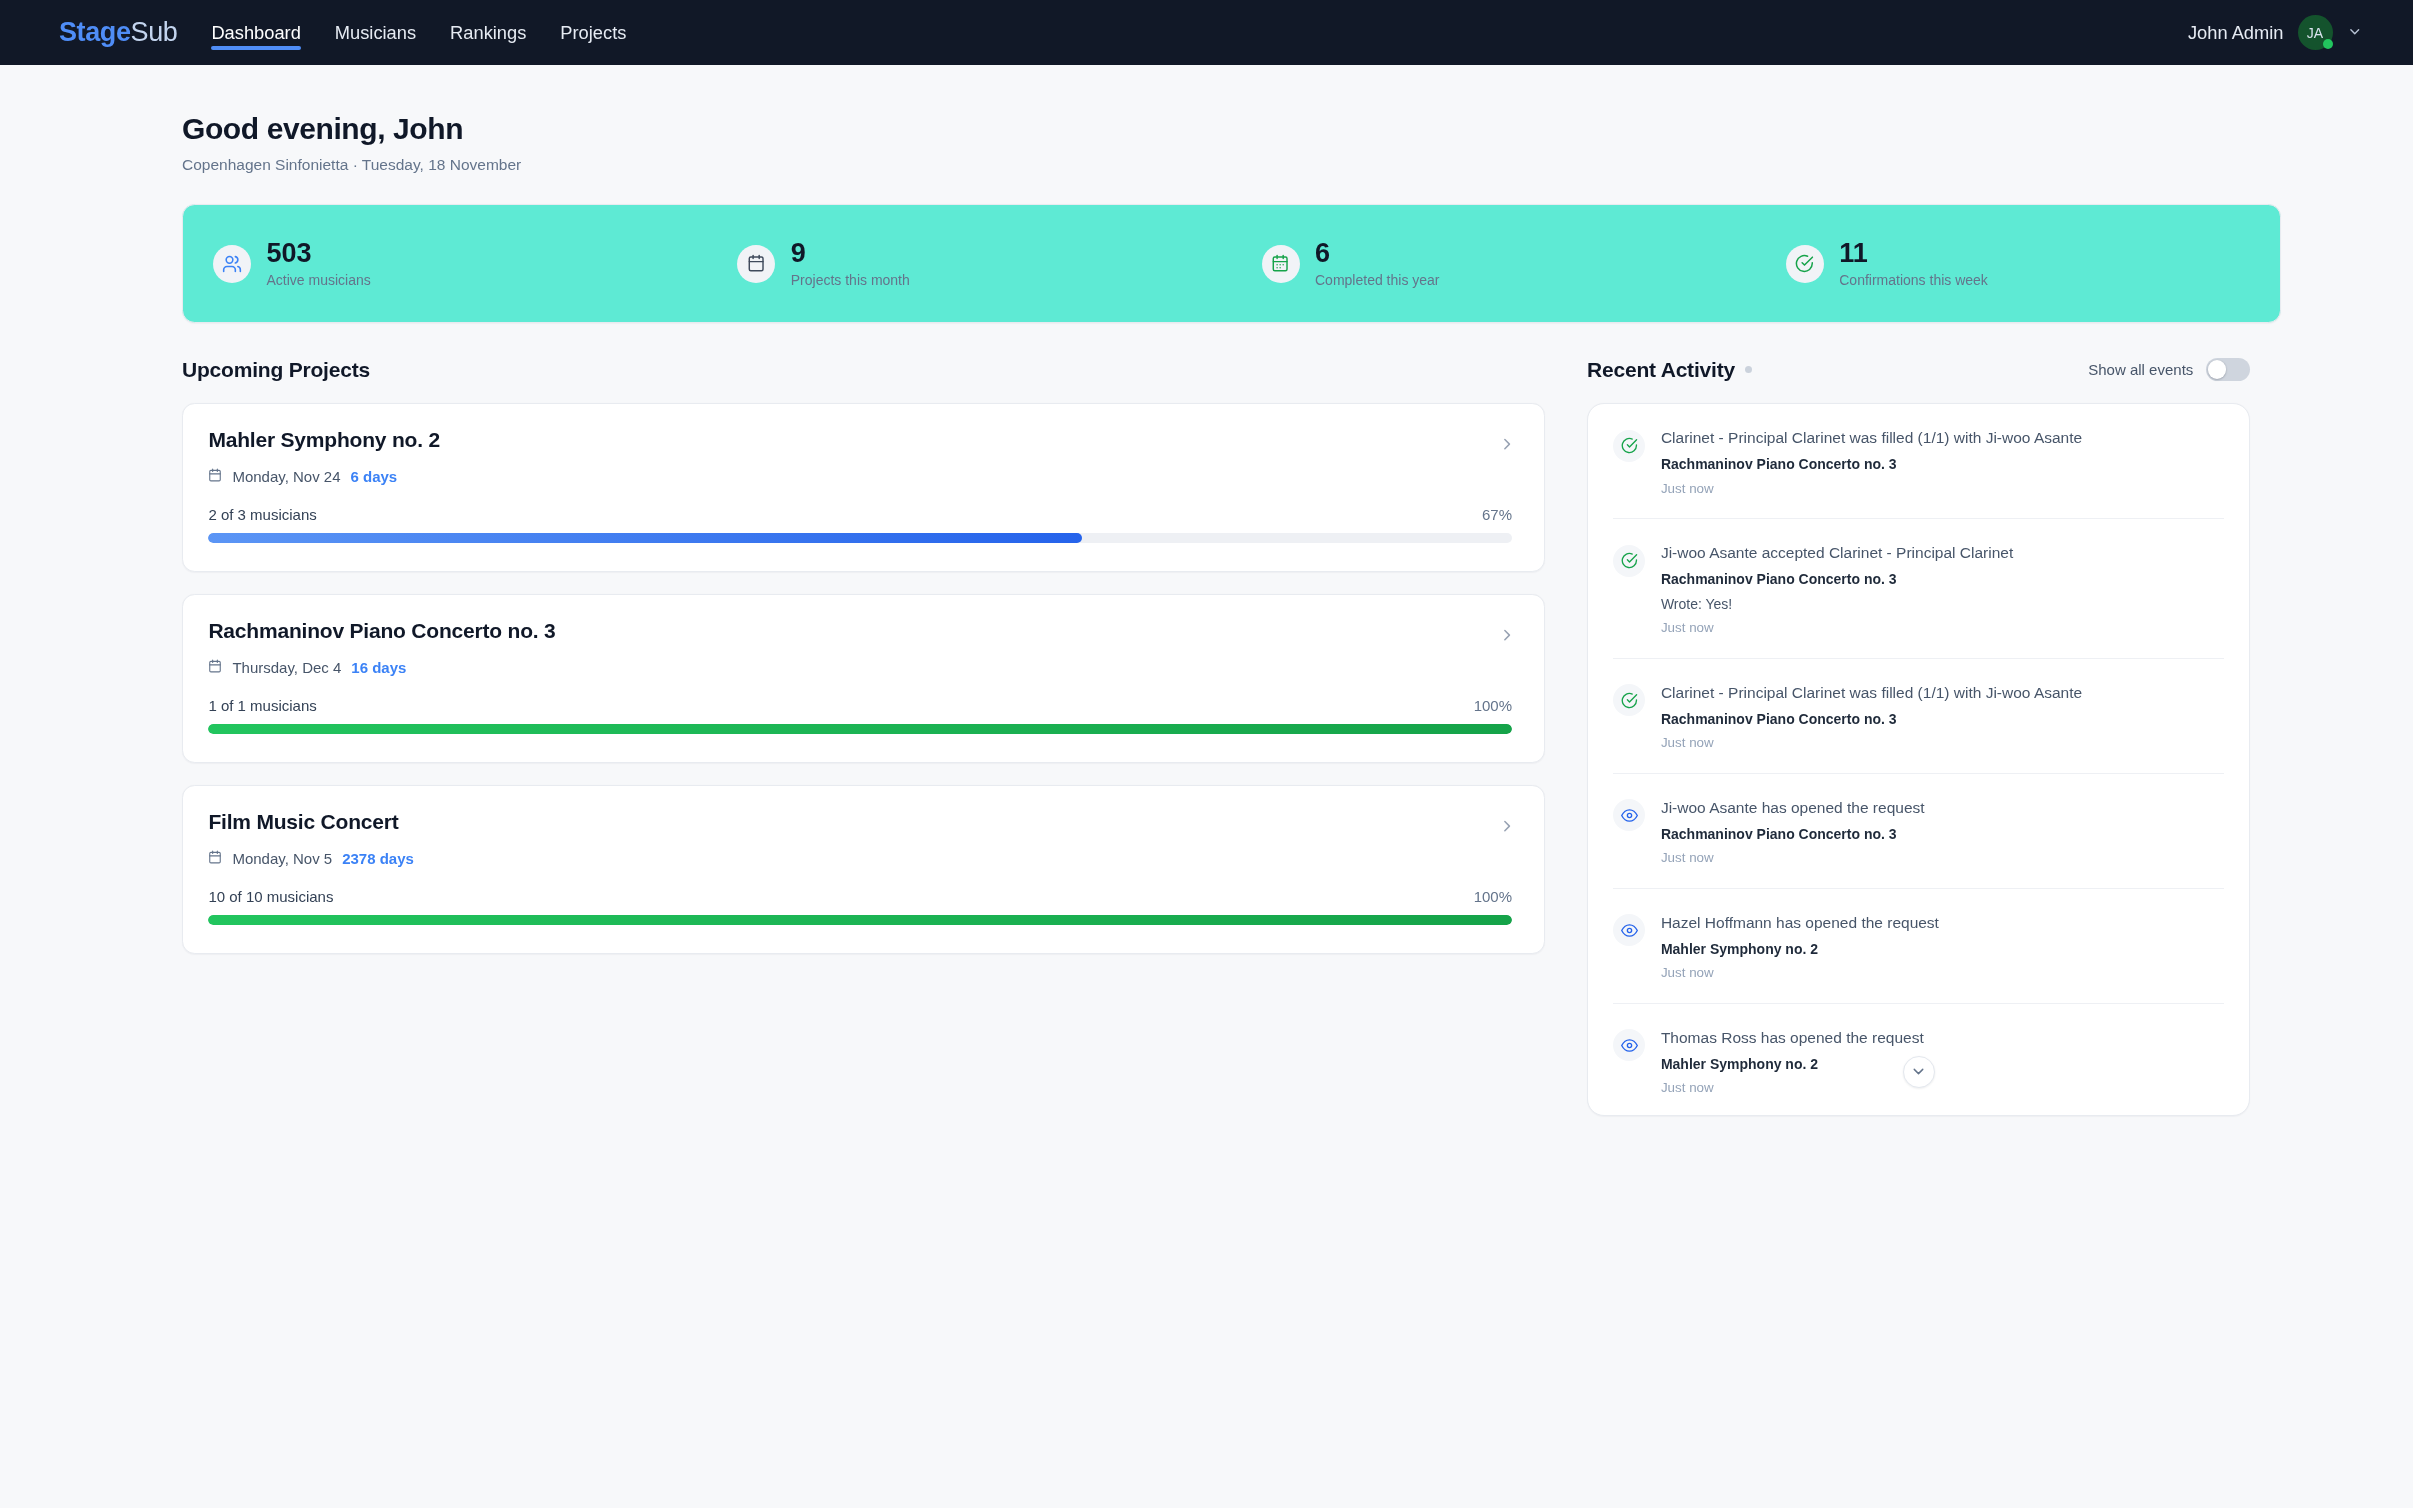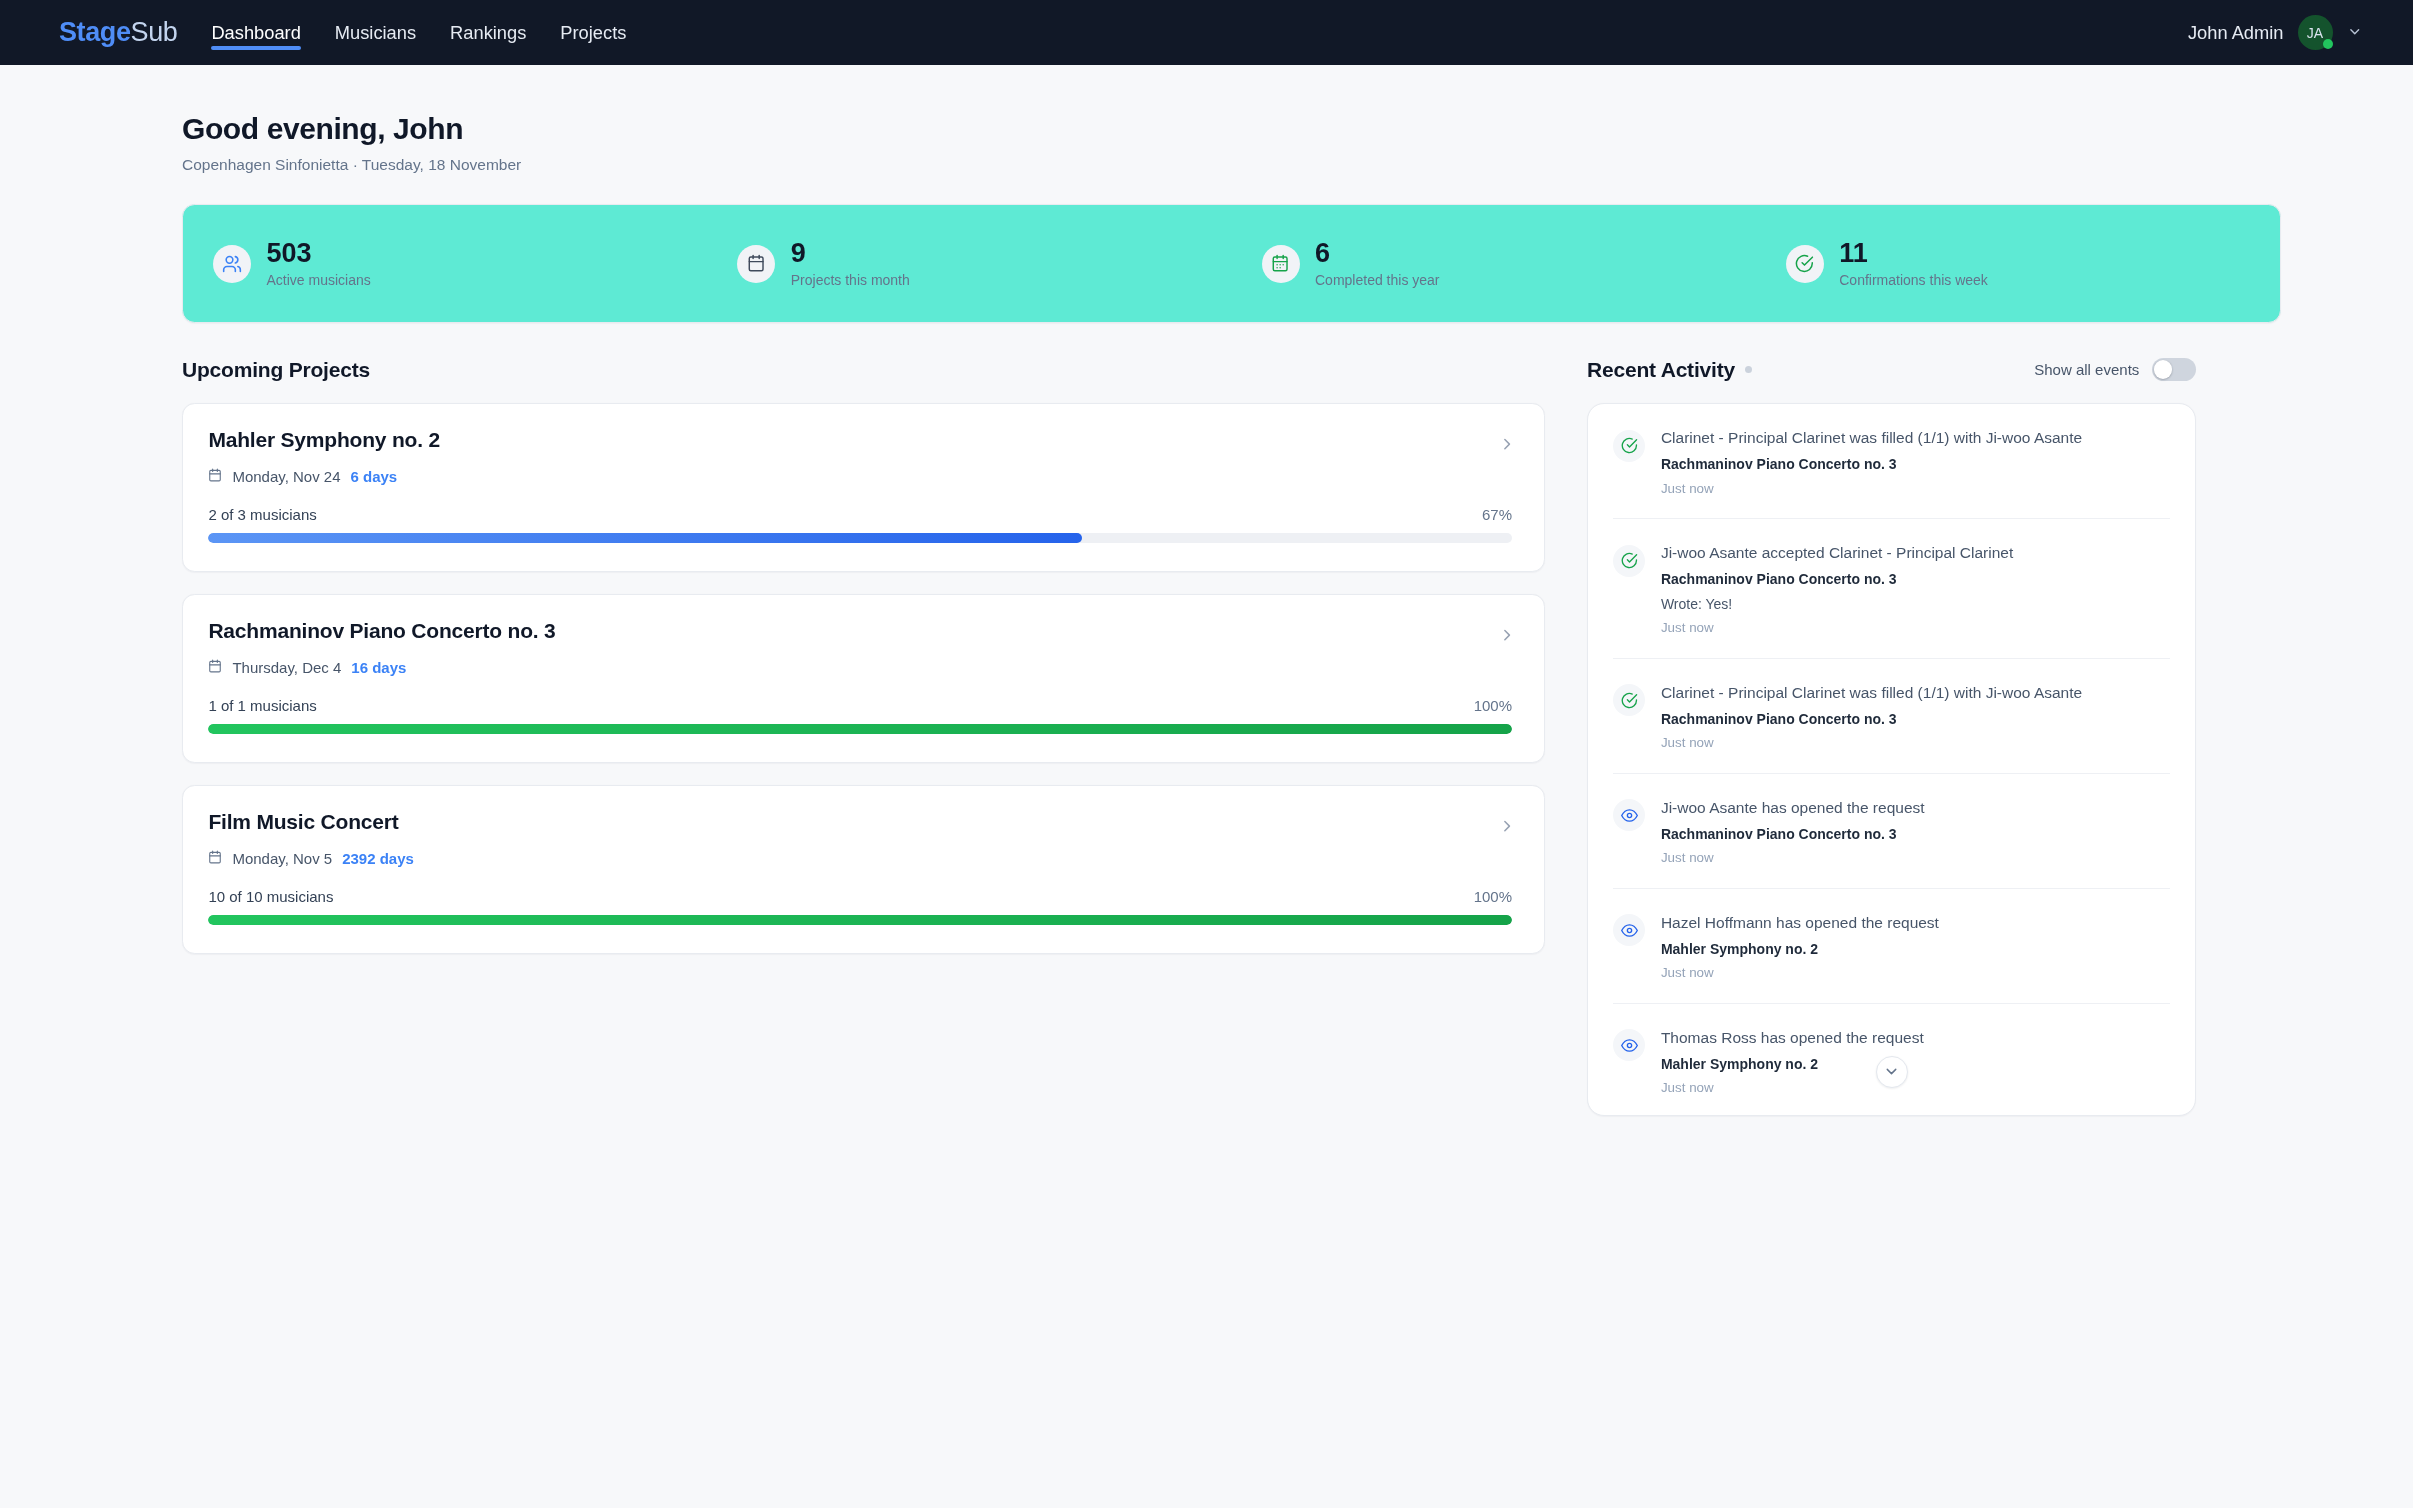--- a/index.html
+++ b/index.html
@@ -69,21 +69,21 @@
     background: #f1f3f7;
     display: flex; align-items: center; justify-content: center;
     flex: 0 0 auto;
   }
   .stat-val { font-size: 27px; font-weight: 700; color: #101828; line-height: 1.05; }
   .stat-lbl { font-size: 14px; color: #64748b; margin-top: 5.6px; }
 
   
   .cols { display: flex; gap: 42px; margin-top: 31px; }
   .col-left { width: 1363px; flex: 0 0 auto; }
-  .col-right { width: 609px; flex: 0 0 auto; }
+  .col-right { width: 663px; flex: 0 0 auto; }
   .sect-title { font-size: 21px; font-weight: 700; color: #101828; letter-spacing: -0.2px; }
   .sect-head { display: flex; align-items: center; height: 31px; }
   .sect-head .spacer { flex: 1; }
   .live-dot { width: 7px; height: 7px; border-radius: 50%; background: #cbd2dc; margin-left: 10px; }
 
   
   .proj-list { margin-top: 18.3px; display: flex; flex-direction: column; gap: 22.6px; }
   .proj {
     background: #ffffff; border: 0.7px solid #e8ebf0; border-radius: 12.7px;
     padding: 24px 32px 28px 25.4px; position: relative;
@@ -314,21 +314,21 @@
           <div class="proj-meta">
             <span>
               <svg width="14" height="14" viewBox="0 0 24 24" fill="none" stroke="#64748b" stroke-width="1.9" stroke-linecap="round" stroke-linejoin="round">
                   <rect x="3" y="4" width="18" height="18" rx="2"></rect>
                   <line x1="16" y1="2" x2="16" y2="6"></line>
                   <line x1="8" y1="2" x2="8" y2="6"></line>
                   <line x1="3" y1="10" x2="21" y2="10"></line>
                 </svg>
             </span>
             <span class="proj-date">Monday, Nov 5</span>
-            <span class="proj-days">2392 days</span>
+            <span class="proj-days">2378 days</span>
           </div>
           <div class="proj-prog-row">
             <span class="proj-count">10 of 10 musicians</span>
             <span class="proj-pct">100%</span>
           </div>
           <div class="track">
             <div class="fill green" style="width: 100%;"></div>
           </div>
           <span class="proj-chev">
             <svg width="18.3" height="18.3" viewBox="0 0 24 24" fill="none" stroke="currentColor" stroke-width="2" stroke-linecap="round" stroke-linejoin="round">

